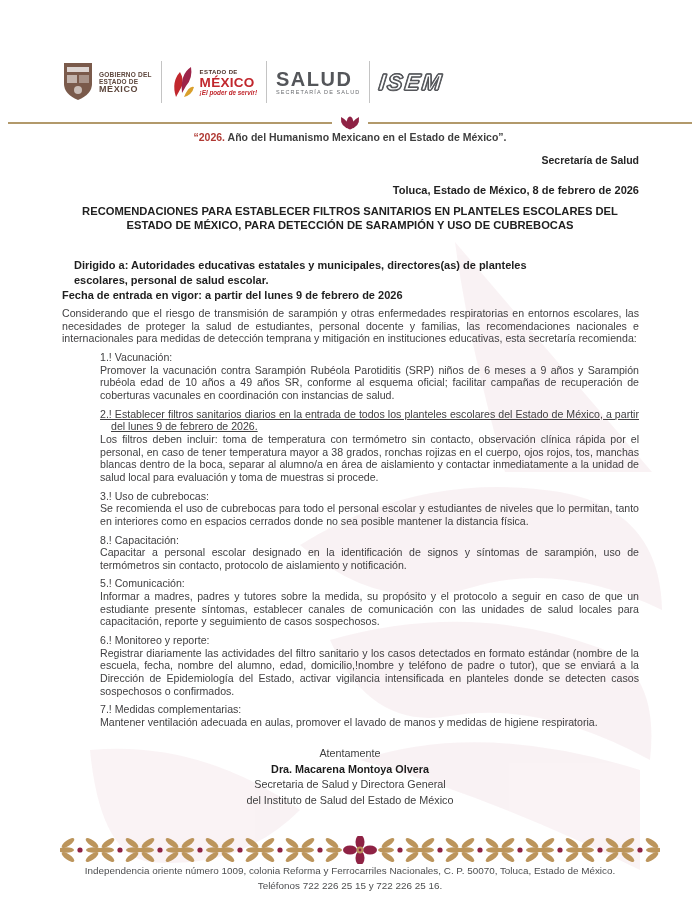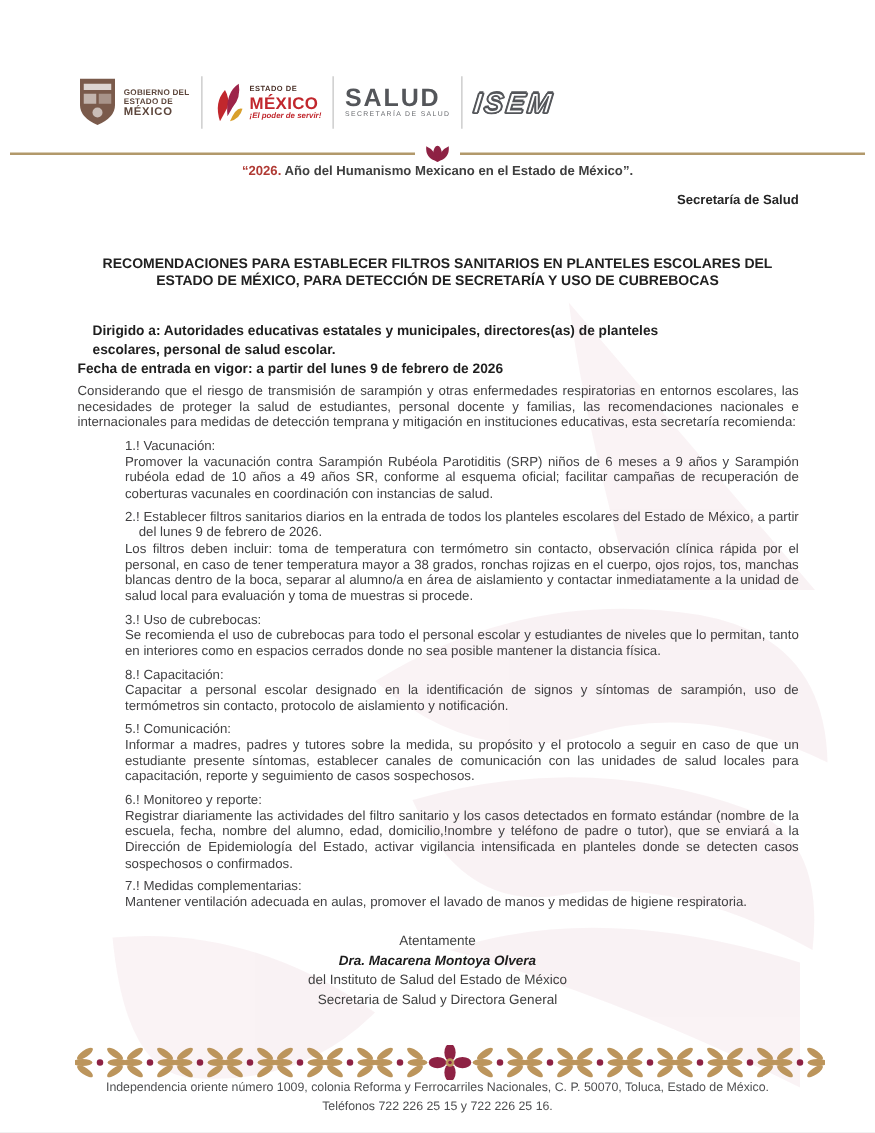--- a/index.html
+++ b/index.html
@@ -39,24 +39,24 @@
   .dept      { position:absolute; top:154px; right:61px; font-size:10.5px; font-weight:bold; color:#262626; z-index:2; }
   .dateline  { position:absolute; top:184px; right:61px; font-size:11px;  font-weight:bold; color:#1f1f1f; z-index:2; }
   .doc-title { position:absolute; top:204px; left:80px; right:80px; text-align:center; font-size:11.2px; font-weight:bold; line-height:14px; color:#212121; z-index:2; }
   .addressee { position:absolute; top:258px; left:74px; width:492px; font-size:11px; font-weight:bold; line-height:14.5px; color:#1f1f1f; z-index:2; }
   .effective { position:absolute; top:289px; left:62px; right:60px; font-size:11px; font-weight:bold; color:#1f1f1f; z-index:2; }
   
   .body { position:absolute; top:307px; left:62px; right:61px; font-size:10.6px; line-height:12.65px; text-align:justify; color:#414042; z-index:2; }
   .body p { margin:0; }
   .item { margin-top:6px;margin-left:38px; }
   .item-heading { text-align:left; }
-  .item-heading.just { text-align:justify; padding-left:11px; text-indent:-11px; }
+  .item-heading.just { text-align:justify; padding-left:11px; text-indent:-11px;text-decoration:underline; }
   
   .sig { position:absolute; top:746px; left:0; width:100%; text-align:center; font-size:10.8px; line-height:15.6px; color:#3f3f3f; z-index:2; }
-  .sig .name { font-weight:bold; color:#1c1c1c;font-style:italic; }
+  .sig .name { font-weight:bold; color:#1c1c1c; }
   
   .ornament { position:absolute; top:836px; left:60px; right:60px; height:28px; z-index:2; }
   .footer-text { position:absolute; top:864px; left:28px; right:28px; text-align:center; font-size:9.9px; line-height:14.5px; color:#4d4e50; z-index:2; }
 </style>
 </head>
 <body>
 
 <div class="page">
 
   <svg class="watermark" viewBox="0 0 700 906">
@@ -123,21 +123,22 @@
       </g>
     </svg>
     <div class="line"></div>
   </div>
 
   <div class="motto">
     <span class="yr">“2026.</span><span> Año del Humanismo Mexicano en el Estado de México”.</span>
   </div>
 
   <div class="dept">Secretaría de Salud</div>
-  <div class="doc-title">RECOMENDACIONES PARA ESTABLECER FILTROS SANITARIOS EN PLANTELES ESCOLARES DEL ESTADO DE MÉXICO, PARA DETECCIÓN DE SECRETARÍA Y USO DE CUBREBOCAS</div>
+  <div class="dateline">Toluca, Estado de México, 8 de febrero de 2026</div>
+  <div class="doc-title">RECOMENDACIONES PARA ESTABLECER FILTROS SANITARIOS EN PLANTELES ESCOLARES DEL ESTADO DE MÉXICO, PARA DETECCIÓN DE SARAMPIÓN Y USO DE CUBREBOCAS</div>
   <div class="addressee">Dirigido a: Autoridades educativas estatales y municipales, directores(as) de planteles escolares, personal de salud escolar.</div>
   <div class="effective">Fecha de entrada en vigor: a partir del lunes 9 de febrero de 2026</div>
 
   <div class="body">
     <p>Considerando que el riesgo de transmisión de sarampión y otras enfermedades respiratorias en entornos escolares, las necesidades de proteger la salud de estudiantes, personal docente y familias, las recomendaciones nacionales e internacionales para medidas de detección temprana y mitigación en instituciones educativas, esta secretaría recomienda:</p>
 
     <div class="item">
       <p class="item-heading">1.!  Vacunación:</p>
       <p>Promover la vacunación contra Sarampión Rubéola Parotiditis (SRP) niños de 6 meses a 9 años y Sarampión rubéola edad de 10 años a 49 años SR, conforme al esquema oficial; facilitar campañas de recuperación de coberturas vacunales en coordinación con instancias de salud.</p>
     </div>
@@ -169,22 +170,22 @@
 
     <div class="item">
       <p class="item-heading">7.! Medidas complementarias:</p>
       <p>Mantener ventilación adecuada en aulas, promover el lavado de manos y medidas de higiene respiratoria.</p>
     </div>
   </div>
 
   <div class="sig">
     <div>Atentamente</div>
     <div class="name">Dra. Macarena Montoya Olvera</div>
+    <div>Secretaria de Salud y Directora General</div>
     <div>del Instituto de Salud del Estado de México</div>
-    <div>Secretaria de Salud y Directora General</div>
   </div>
 
   <svg class="ornament" viewBox="0 0 600 28" preserveAspectRatio="none">
     <defs>
       <g id="motif">
         <g fill="#bc955c">
           <ellipse cx="8" cy="7" rx="7.5" ry="2.8" transform="rotate(-35 8 7)"></ellipse>
           <ellipse cx="6" cy="14" rx="8" ry="2.8"></ellipse>
           <ellipse cx="8" cy="21" rx="7.5" ry="2.8" transform="rotate(35 8 21)"></ellipse>
           <ellipse cx="32" cy="7" rx="7.5" ry="2.8" transform="rotate(35 32 7)"></ellipse>

